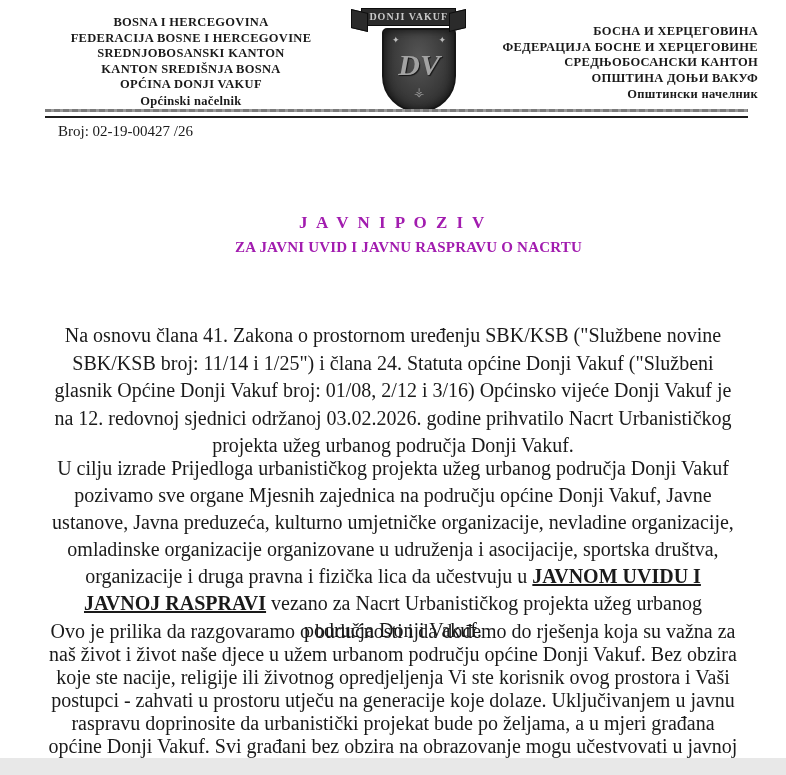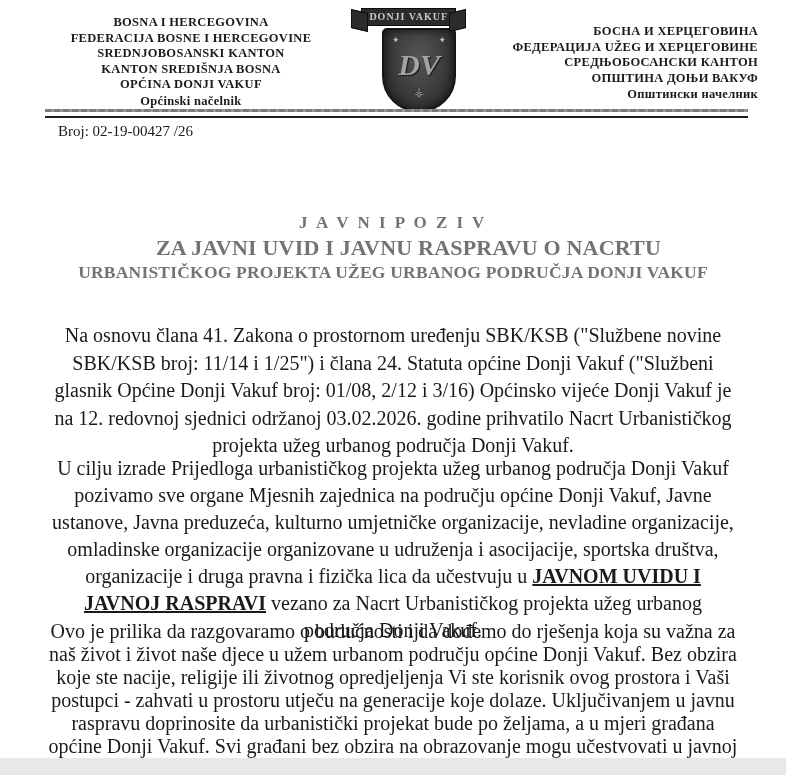--- a/index.html
+++ b/index.html
@@ -135,24 +135,24 @@
   }
 
   
   .title {
     position: absolute;
     top: 210px;
     left: 0;
     width: 100%;
     text-align: center;
     font-weight: bold;
-    color: #737373;
+    color: #a21caf;
   }
   .title .t1 { font-size: 17px; letter-spacing: 2.5px; line-height: 25px; }
-  .title .t2 { font-size: 22px; line-height: 25px; letter-spacing: 0.2px; margin-left: 31px; }
+  .title .t2 { font-size: 15px; line-height: 25px; letter-spacing: 0.2px; margin-left: 31px; }
   .title .t3 { font-size: 17.5px; line-height: 25px; letter-spacing: 0.2px; }
 
   
   .para {
     position: absolute;
     left: 48px;
     right: 48px;
     text-align: center;
     font-size: 20px;
     margin: 0;
@@ -188,39 +188,38 @@
       <div class="shield">
         <span class="star l">✦</span>
         <span class="star r">✦</span>
         <div class="monogram">DV</div>
         <div class="base-orn">⚶</div>
       </div>
     </div>
 
     <div class="header-block right">
       <div>БОСНА И ХЕРЦЕГОВИНА</div>
-      <div>ФЕДЕРАЦИЈА UŽEG И ХЕРЦЕГОВИНЕ</div>
+      <div>ФЕДЕРАЦИЈА БОСНЕ И ХЕРЦЕГОВИНЕ</div>
       <div>СРЕДЊОБОСАНСКИ КАНТОН</div>
       <div>ОПШТИНА ДОЊИ ВАКУФ</div>
       <div class="lastline">Општински начелник</div>
     </div>
 
   </div>
 
   <div class="rule-thick"></div>
   <div class="rule-thin"></div>
 
   <div class="meta">
     <div>Broj: 02-19-00427 /26</div>
   </div>
 
   <div class="title">
     <div class="t1">J A V N I   P O Z I V</div>
     <div class="t2">ZA JAVNI UVID I JAVNU RASPRAVU O NACRTU</div>
-    <div class="t3">URBANISTIČKOG PROJEKTA UŽEG URBANOG PODRUČJA DONJI VAKUF</div>
   </div>
 
   <p class="para p1">Na osnovu člana 41. Zakona o prostornom uređenju SBK/KSB ("Službene novine SBK/KSB broj: 11/14 i 1/25") i člana 24. Statuta općine Donji Vakuf ("Službeni glasnik Općine Donji Vakuf broj: 01/08, 2/12 i 3/16) Općinsko vijeće Donji Vakuf je na 12. redovnoj sjednici održanoj 03.02.2026. godine prihvatilo Nacrt Urbanističkog projekta užeg urbanog područja Donji Vakuf.</p>
 
   <p class="para p2"><span>U cilju izrade Prijedloga urbanističkog projekta užeg urbanog područja Donji Vakuf pozivamo sve organe Mjesnih zajednica na području općine Donji Vakuf, Javne ustanove, Javna preduzeća, kulturno umjetničke organizacije, nevladine organizacije, omladinske organizacije organizovane u udruženja i asocijacije, sportska društva, organizacije i druga pravna i fizička lica da učestvuju u </span><span class="emph">JAVNOM UVIDU I JAVNOJ RASPRAVI</span><span> vezano za Nacrt Urbanističkog projekta užeg urbanog područja Donji Vakuf.</span></p>
 
   <p class="para p3">Ovo je prilika da razgovaramo o budućnosti i da dođemo do rješenja koja su važna za naš život i život naše djece u užem urbanom području općine Donji Vakuf. Bez obzira koje ste nacije, religije ili životnog opredjeljenja Vi ste korisnik ovog prostora i Vaši postupci - zahvati u prostoru utječu na generacije koje dolaze. Uključivanjem u javnu raspravu doprinosite da urbanistički projekat bude po željama, a u mjeri građana općine Donji Vakuf. Svi građani bez obzira na obrazovanje mogu učestvovati u javnoj raspravi i u konačnici u kreiranju ambijenta u kojem živimo.</p>
 
 </div>
 

